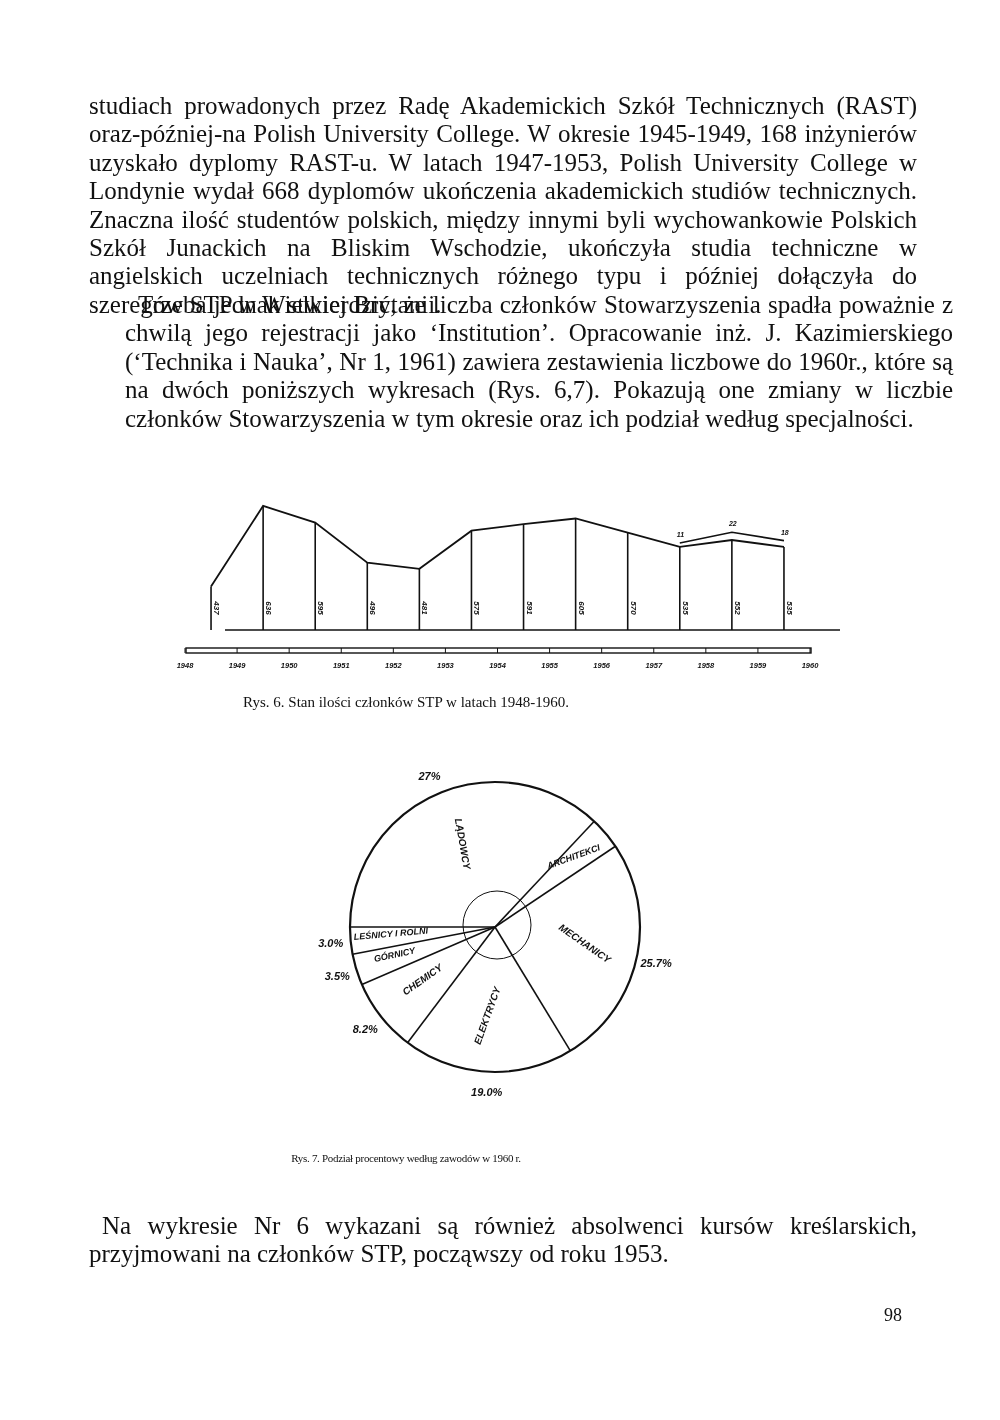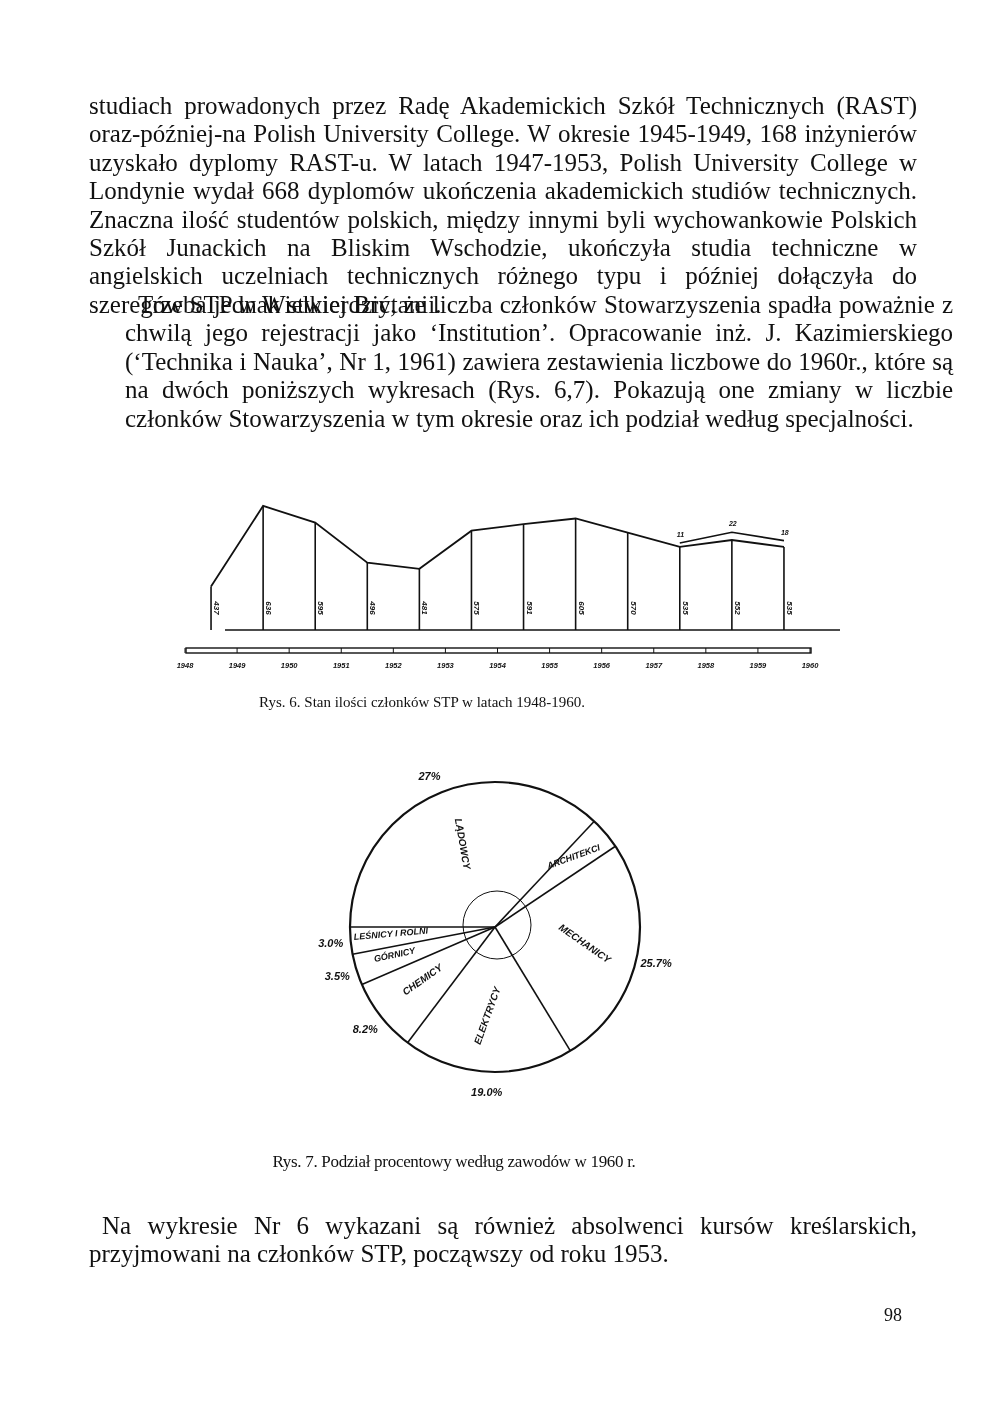--- a/index.html
+++ b/index.html
@@ -1,26 +1,26 @@
 <!DOCTYPE html>
 <html><head>
 <meta charset="utf-8">
 <style>
   html, body { margin: 0; padding: 0; background: #ffffff; }
   body { width: 1000px; height: 1420px; position: relative; overflow: hidden;
          font-family: "Liberation Serif", serif; color: #111; }
   .para { position: absolute; left: 89px; width: 828px; font-size: 25px; line-height: 28.4px;
           text-align: justify; margin: 0; }
   .para.indent { text-indent: 13px; }
-  .caption { position: absolute; left: 16px; width: 812px; text-align: center; font-size: 15px; }
+  .caption { position: absolute; left: 0; width: 812px; text-align: center; font-size: 15px; }
   #p1 { top: 92px; }
   #p2 { top: 291px; margin-left: 36px; }
   #p3 { top: 1212px; }
   #cap6 { top: 694px; }
-  #cap7 { top: 1152px; font-size: 17px; letter-spacing: -0.3px; padding-left: 32px; }
+  #cap7 { top: 1152px; font-size: 11px; letter-spacing: -0.3px; }
   #page-num { position: absolute; left: 884px; top: 1305px; font-size: 18px; }
   svg text { font-family: "Liberation Sans", sans-serif; font-style: italic; font-weight: bold; fill: #111; }
   #line-chart { position: absolute; left: 170px; top: 470px; }
   #pie-chart { position: absolute; left: 290px; top: 740px; }
 </style>
 </head>
 <body>
 
 <p class="para" id="p1">studiach prowadonych przez Radę Akademickich Szkół Technicznych (RAST) oraz-później-na Polish University College. W okresie 1945-1949, 168 inżynierów uzyskało dyplomy RAST-u. W latach 1947-1953, Polish University College w Londynie wydał 668 dyplomów ukończenia akademickich studiów technicznych. Znaczna ilość studentów polskich, między innymi byli wychowankowie Polskich Szkół Junackich na Bliskim Wschodzie, ukończyła studia techniczne w angielskich uczelniach technicznych różnego typu i później dołączyła do szeregów STP w Wielkiej Brytanii.</p>
 <p class="para indent" id="p2">Trzeba jednak stwierdzić, że liczba członków Stowarzyszenia spadła poważnie z chwilą jego rejestracji jako ‘Institution’. Opracowanie inż. J. Kazimierskiego (‘Technika i Nauka’, Nr 1, 1961) zawiera zestawienia liczbowe do 1960r., które są na dwóch poniższych wykresach (Rys. 6,7). Pokazują one zmiany w liczbie członków Stowarzyszenia w tym okresie oraz ich podział według specjalności.</p>

